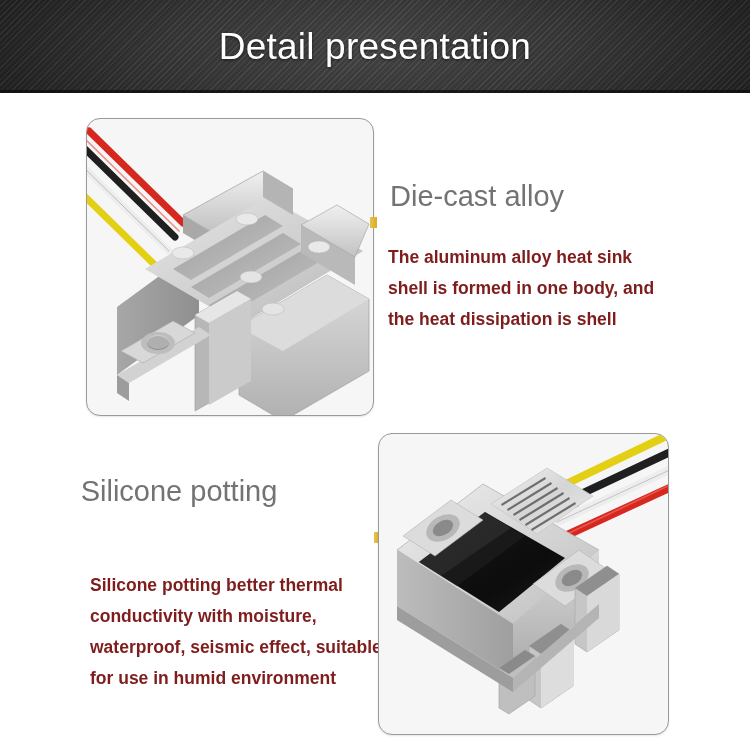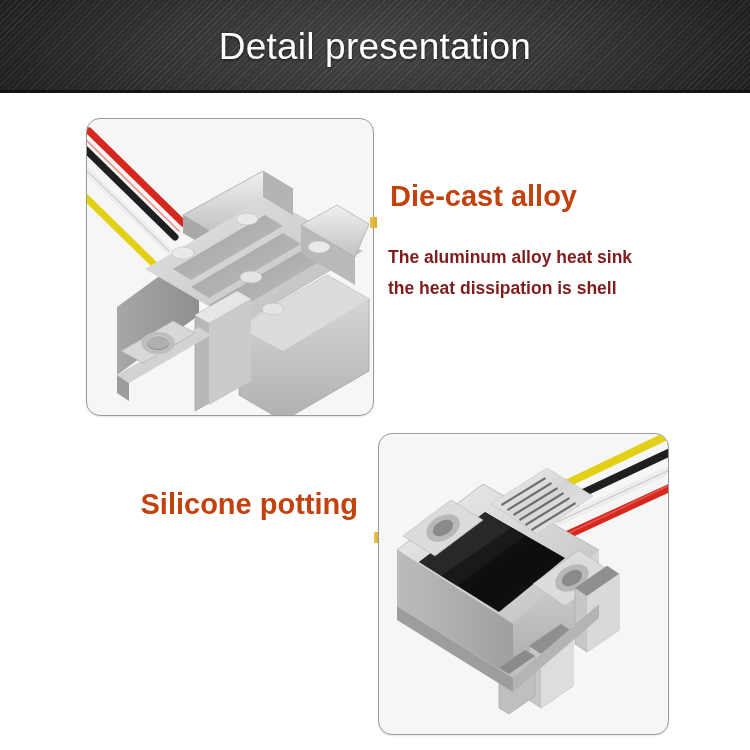--- a/index.html
+++ b/index.html
@@ -77,28 +77,28 @@
     width: 7px;
     height: 11px;
     background: linear-gradient(to right, #e8c24a, #d9ad2c);
   }
   #marker-top    { left: 370px; top: 217px; }
   #marker-bottom { left: 374px; top: 532px; }
 
   
   .heading {
     position: absolute;
-    color: #c2410c;
+    color: #737373;
     font-size: 29px;
-    font-weight: 700;
+    font-weight: 400;
     font-family: "Liberation Sans", sans-serif;
     white-space: nowrap;
   }
   #heading-top    { left: 390px; top: 180px; }
-  #heading-bottom { left: 0px;   top: 488px; width: 358px; text-align: right; }
+  #heading-bottom { left: 0px;   top: 475px; width: 358px; text-align: center; }
 
   .body-text {
     position: absolute;
     color: #7f1d1d;
     font-size: 17.5px;
     font-weight: bold;
     line-height: 31px;
     font-family: "Liberation Sans", sans-serif;
   }
   #body-top    { left: 388px; top: 242px; width: 300px; }
@@ -213,25 +213,32 @@
       </g>
     </svg>
   </div>
 
   <div class="gold-marker" id="marker-top"></div>
 
   <div class="heading" id="heading-top">Die-cast alloy</div>
 
   <div class="body-text" id="body-top">
     <span class="line">The aluminum alloy heat sink</span>
+    <span class="line">shell is formed in one body, and</span>
     <span class="line">the heat dissipation is shell</span>
   </div>
 
   <div class="heading" id="heading-bottom">Silicone potting</div>
 
+  <div class="body-text" id="body-bottom">
+    <span class="line">Silicone potting better thermal</span>
+    <span class="line">conductivity with moisture,</span>
+    <span class="line">waterproof, seismic effect, suitable</span>
+    <span class="line">for use in humid environment</span>
+  </div>
 
   <div class="gold-marker" id="marker-bottom"></div>
 
   <div class="photo-frame" id="frame-bottom">
     <svg class="prod2" viewBox="0 0 289 300">
       <defs>
         <linearGradient id="al2Top" x1="0" y1="0" x2="1" y2="1">
           <stop offset="0%" stop-color="#ededed"></stop>
           <stop offset="60%" stop-color="#d2d2d2"></stop>
           <stop offset="100%" stop-color="#bdbdbd"></stop>

